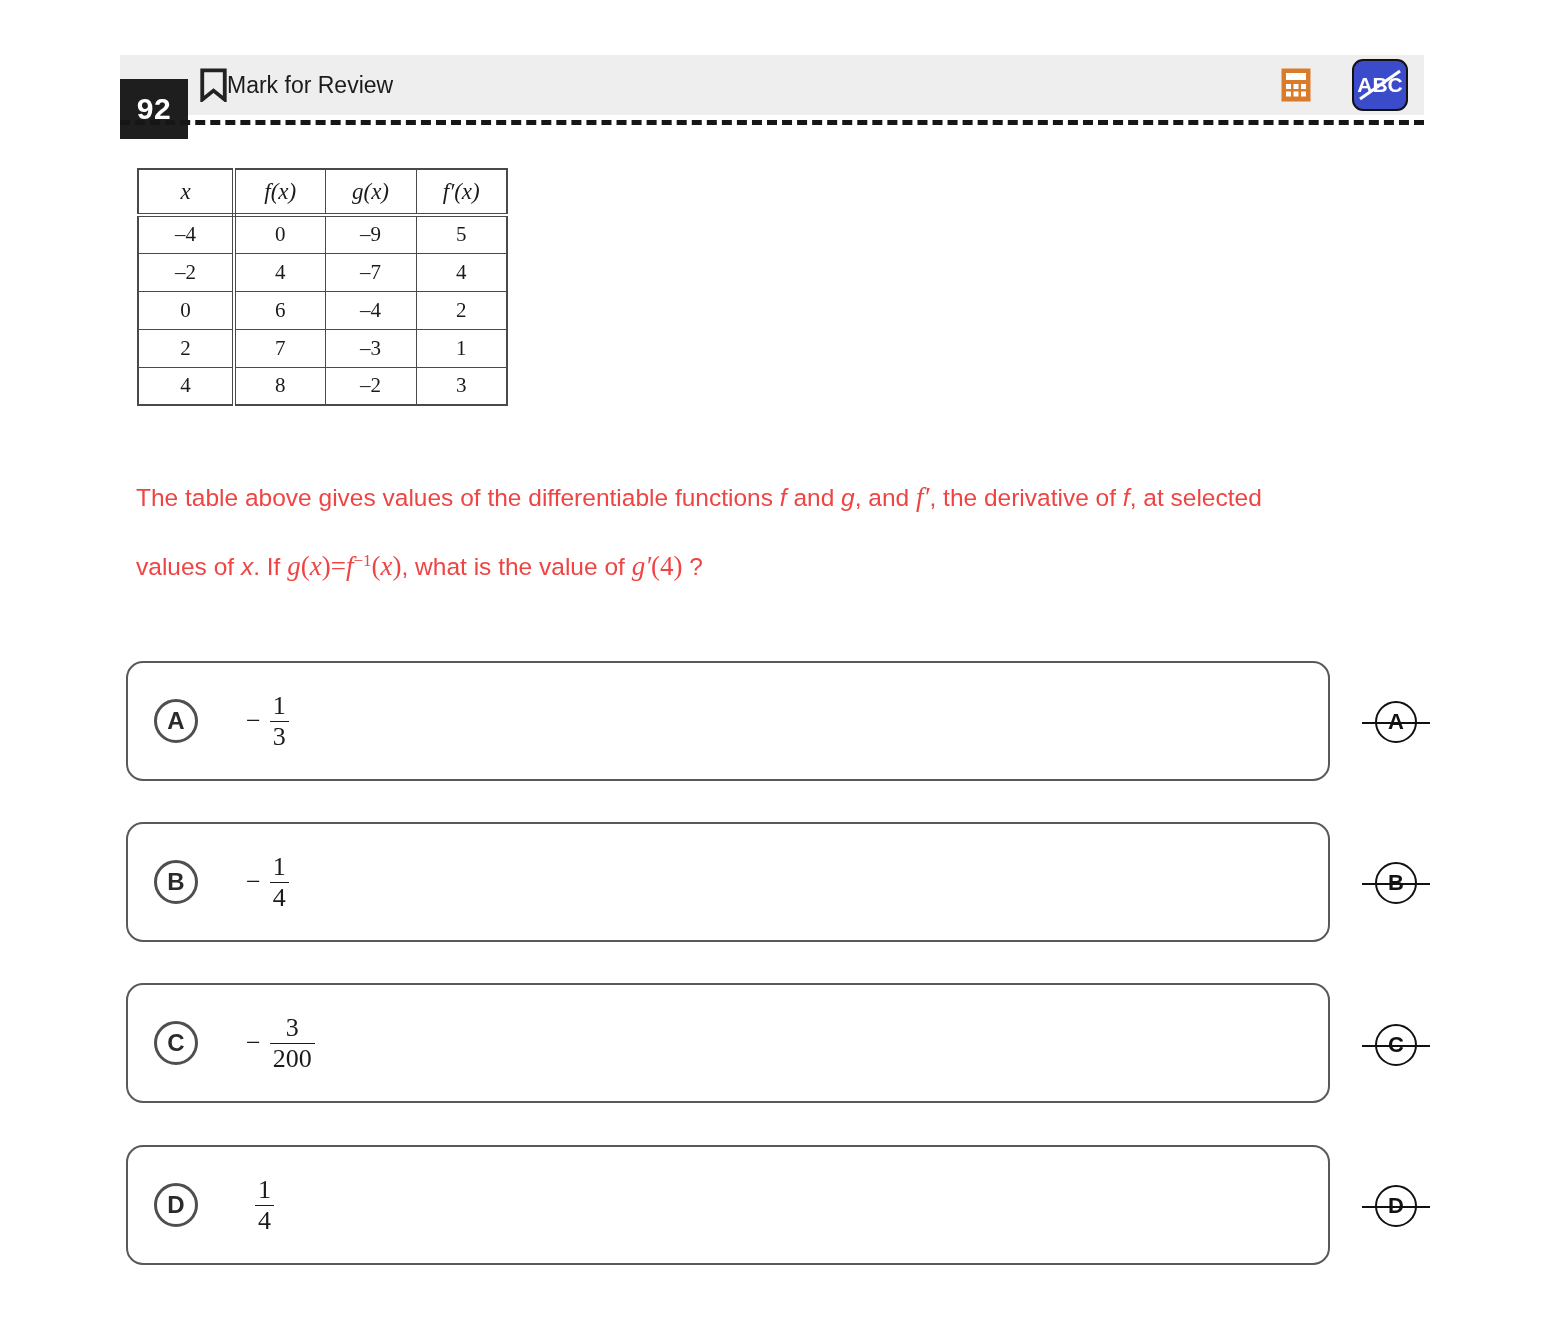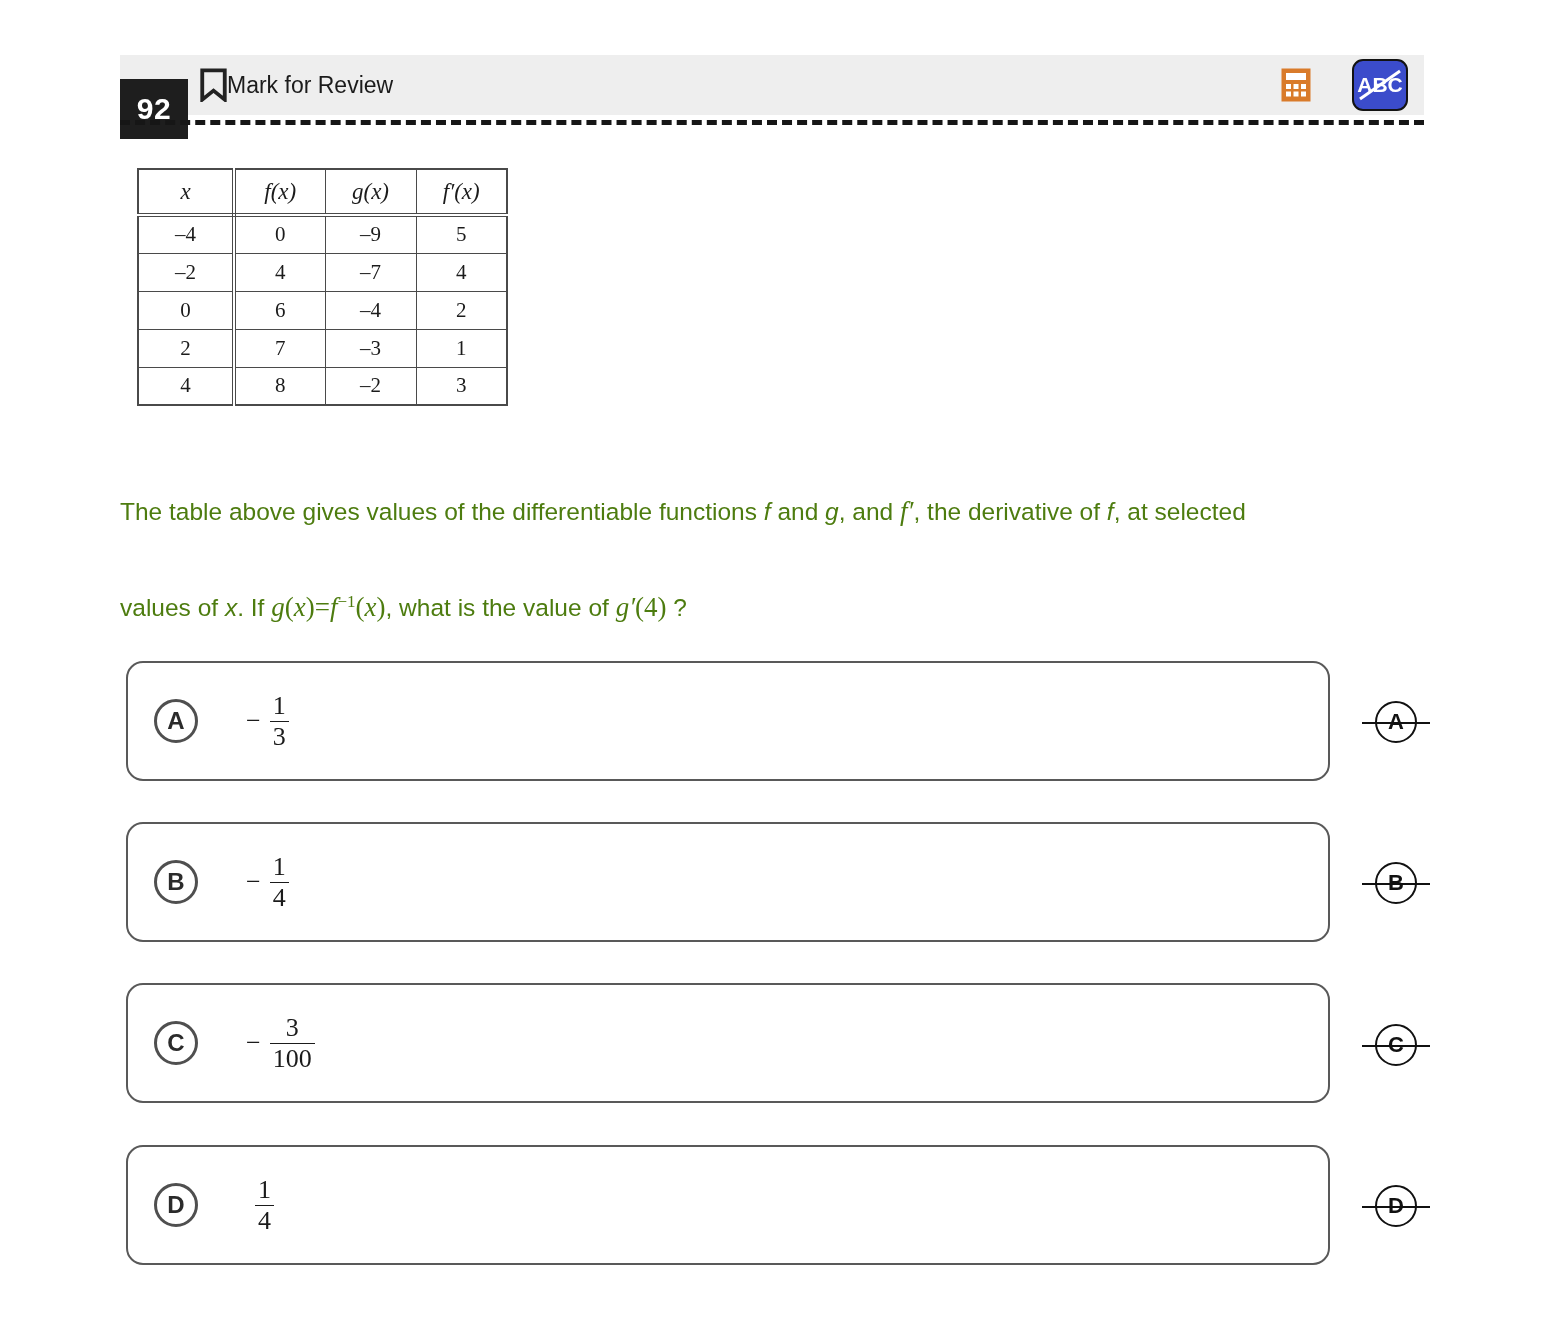--- a/index.html
+++ b/index.html
@@ -70,24 +70,24 @@
   .mathtable th { height: 46px; font-size: 23px; }
   .mathtable th.c0, .mathtable td.c0 { width: 96px; }
   
   .mathtable th.c0, .mathtable td.c0 { border-right: 4px double #4a4a4a; }
   
   .mathtable thead th { border-bottom: 4px double #4a4a4a; }
   .it { font-style: italic; }
 
   
   .qtext {
-    position: absolute; left: 120px; top: 466px;
+    position: absolute; left: 136px; top: 466px;
     width: 1300px;
-    font-size: 24.5px; line-height: 90px;
-    color: #4d7c0f;
+    font-size: 24.5px; line-height: 63px;
+    color: #ef4444;
   }
   .qtext i { font-style: italic; }
   .mi {
     font-family: "Liberation Serif", serif;
     font-style: italic; font-size: 27px;
   }
   .mop {
     font-family: "Liberation Serif", serif;
     font-style: normal; font-size: 27px;
   }
@@ -260,21 +260,21 @@
       </span>
     </div>
   </div>
 
   <div class="option opt-c">
     <div class="bubble">C</div>
     <div class="opt-math">
       <span class="minus">−</span>
       <span class="frac">
         <span class="num">3</span>
-        <span class="den">100</span>
+        <span class="den">200</span>
       </span>
     </div>
   </div>
 
   <div class="option opt-d">
     <div class="bubble">D</div>
     <div class="opt-math">
       <span class="minus"></span>
       <span class="frac">
         <span class="num">1</span>

